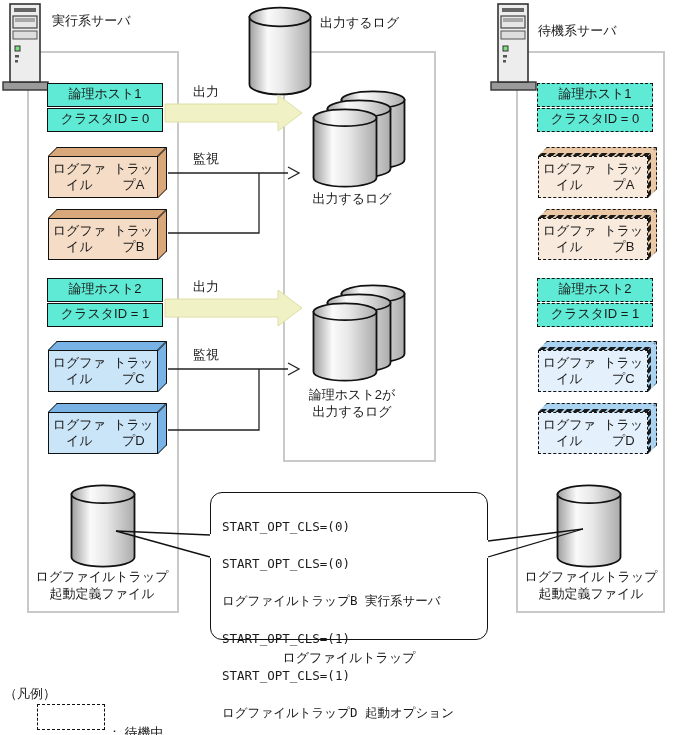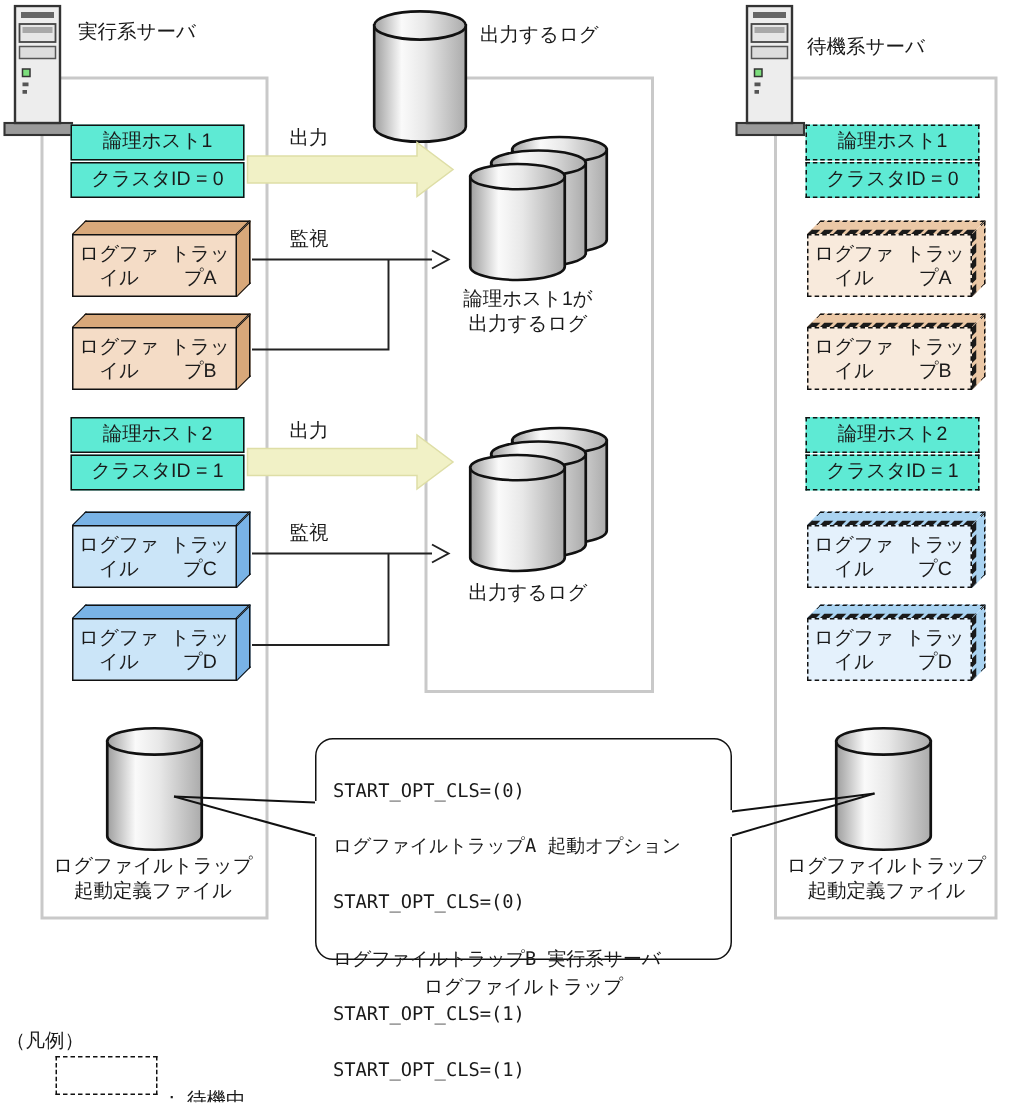--- a/index.html
+++ b/index.html
@@ -148,30 +148,30 @@
   <div class="lbl" style="left:193px;top:151px;">監視</div>
   <div class="lbl" style="left:193px;top:279px;">出力</div>
   <div class="lbl" style="left:193px;top:347px;">監視</div>
 
   <svg class="shape" style="left:312px;top:90px" width="94" height="98" viewBox="0 0 94 98">
     <use href="#cyl" x="28" y="0" width="66" height="80"></use>
     <use href="#cyl" x="14" y="9" width="66" height="80"></use>
     <use href="#cyl" x="0" y="18" width="66" height="80"></use>
   </svg>
   <div class="cyl-label" style="left:292px;top:190px;width:120px;">
-    <div>論理ホスト1が</div>
     <div>出力するログ</div>
   </div>
 
   <svg class="shape" style="left:312px;top:284px" width="94" height="98" viewBox="0 0 94 98">
     <use href="#cyl" x="28" y="0" width="66" height="80"></use>
     <use href="#cyl" x="14" y="9" width="66" height="80"></use>
     <use href="#cyl" x="0" y="18" width="66" height="80"></use>
   </svg>
   <div class="cyl-label" style="left:292px;top:386px;width:120px;">
+    <div>論理ホスト2が</div>
     <div>出力するログ</div>
   </div>
 
   <div class="hostbox dashed" style="left:537px;top:83px;">
     <div class="row">論理ホスト1</div>
     <div class="row">クラスタID = 0</div>
   </div>
 
   <div class="t3d tanS dashed" style="left:538px;top:147px;width:119px;height:51px;">
     <div class="topf" style="width:110px;"></div>
@@ -225,25 +225,25 @@
   <svg class="shape" style="left:556px;top:484px" width="66" height="84" viewBox="0 0 66 86" preserveAspectRatio="none">
       <use href="#cyl"></use>
     </svg>
   <div class="cyl-label" style="left:511px;top:568px;width:160px;">
     <div>ログファイルトラップ</div>
     <div>起動定義ファイル</div>
   </div>
 
   <div id="content-box">
     <div class="cline">START_OPT_CLS=(0)</div>
-    <div class="cline">ログファイルトラップA 起動オプション</div>
     <div class="cline">START_OPT_CLS=(0)</div>
     <div class="cline">ログファイルトラップB 実行系サーバ</div>
     <div class="cline">START_OPT_CLS=(1)</div>
     <div class="cline">START_OPT_CLS=(1)</div>
+    <div class="cline">ログファイルトラップD 起動オプション</div>
   </div>
 
   <div class="cyl-label" style="left:259px;top:649px;width:180px;">
     <div>ログファイルトラップ</div>
   </div>
 
   <div class="lbl" style="left:4px;top:686px;">（凡例）</div>
   <div id="legend-box"></div>
   <div class="lbl" style="left:108px;top:709px;margin-top:16px;">： 待機中</div>
 

